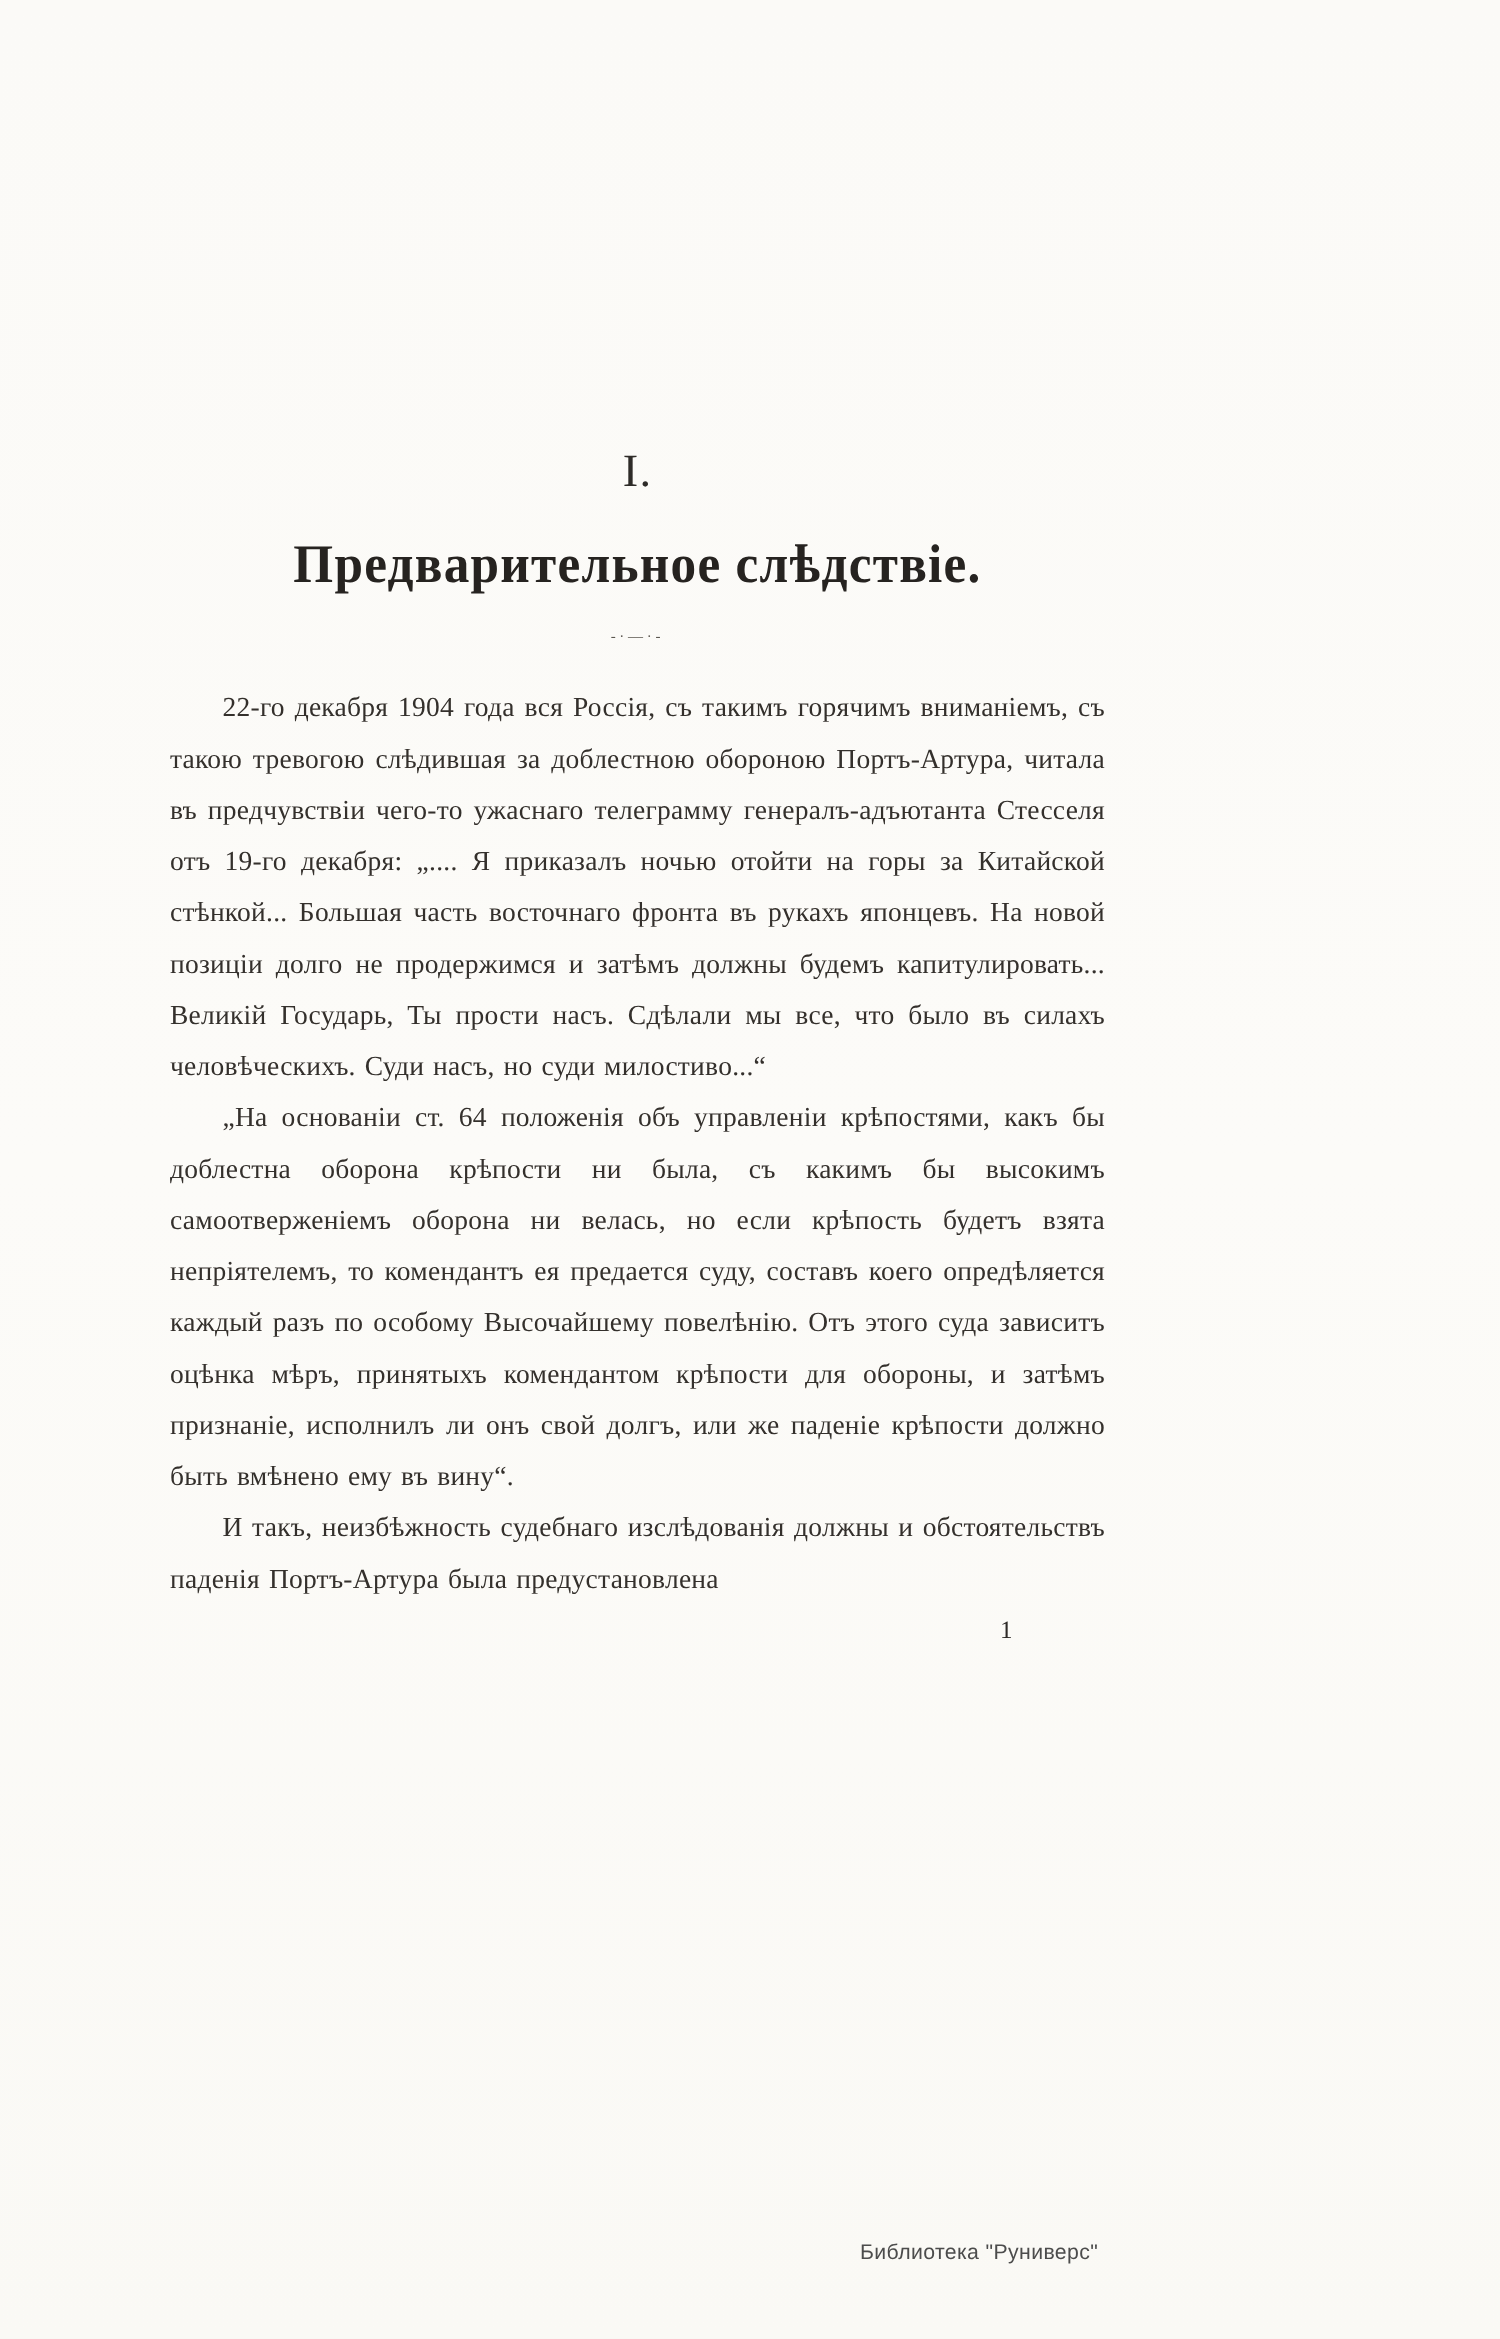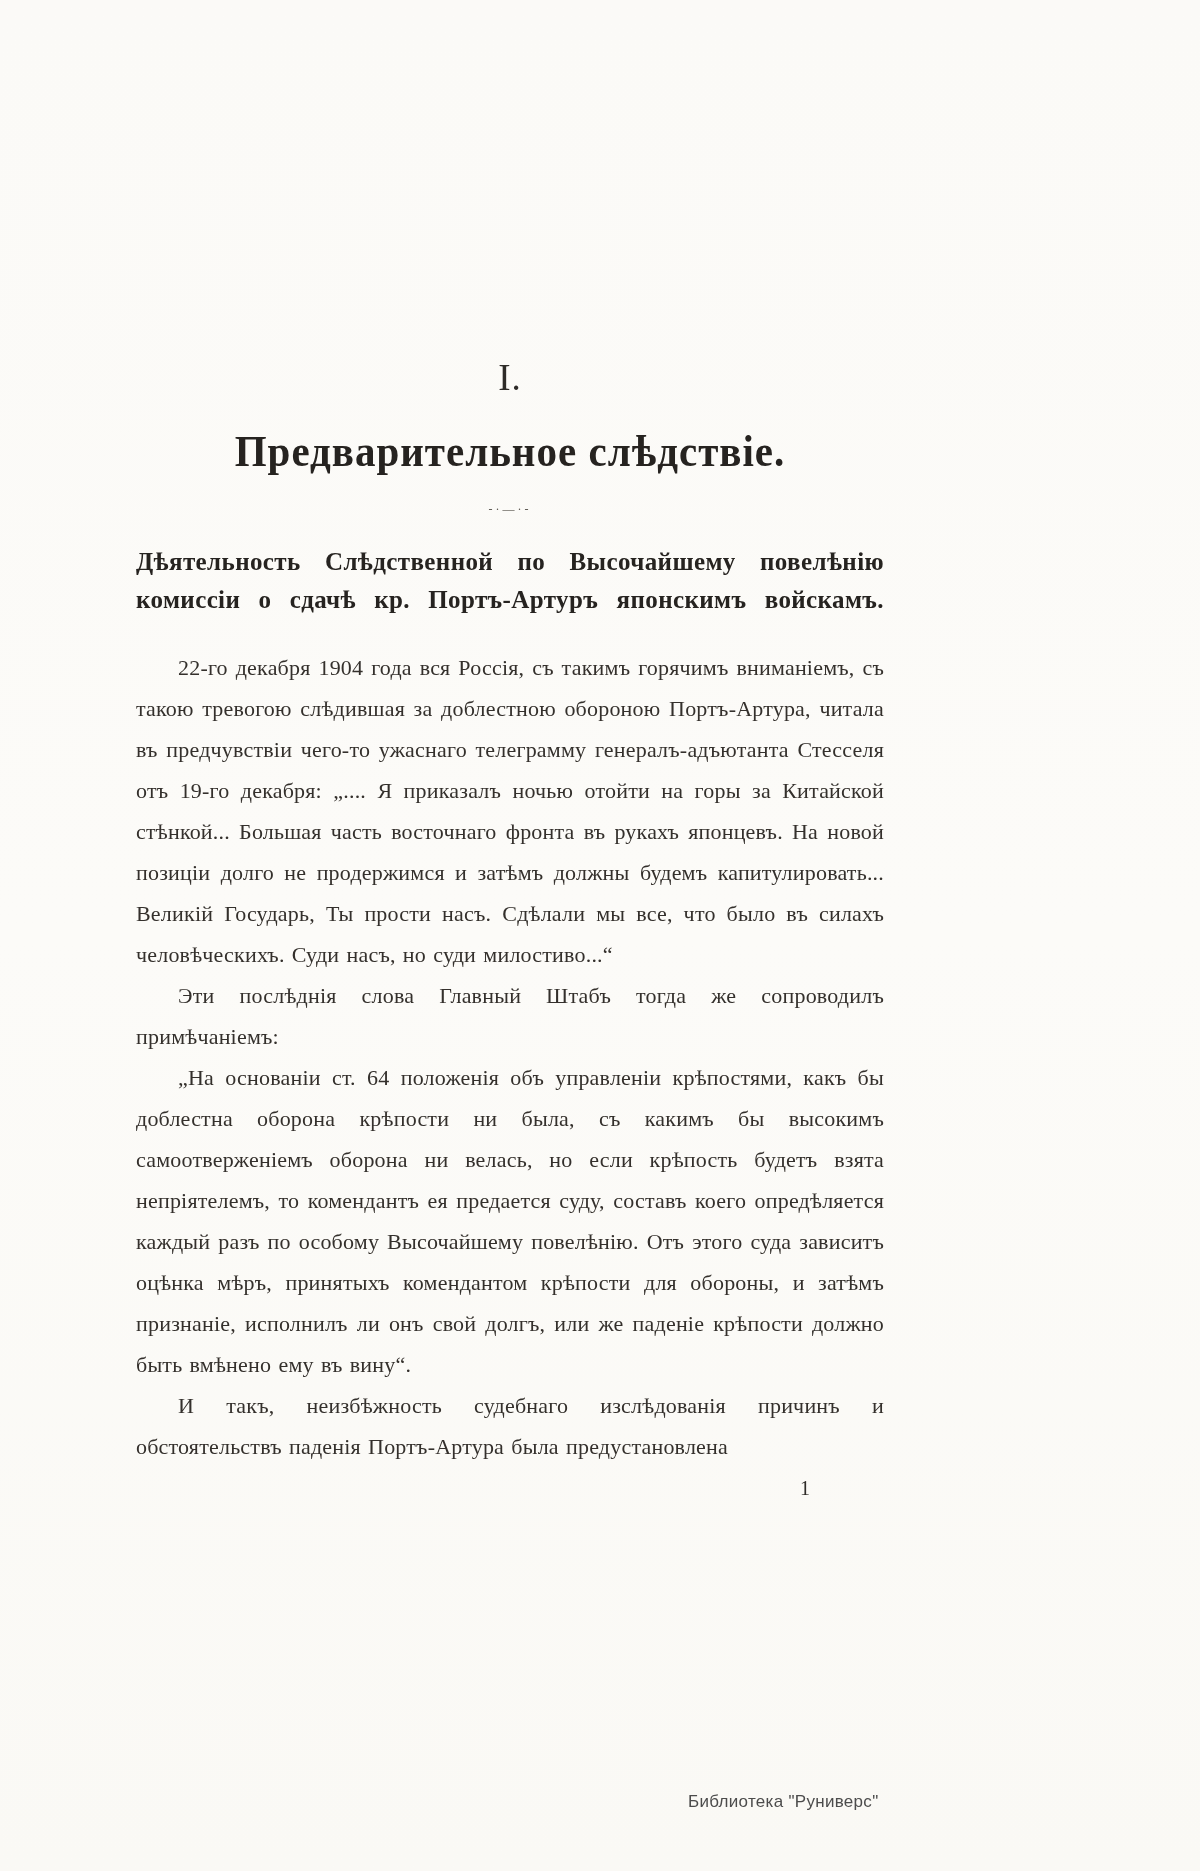--- a/index.html
+++ b/index.html
@@ -94,21 +94,19 @@
   }
 </style>
 </head>
 <body>
 
 <div class="page">
   <div class="content">
     <div class="chapter-number">I.</div>
     <h1 class="chapter-title">Предварительное слѣдствіе.</h1>
     <div class="divider">-·—·-</div>
-    <h2 class="section-heading">Дѣятельность Слѣдственной по Высочайшему повелѣнію комиссіи о сдачѣ кр. Портъ-Артуръ японскимъ войскамъ.</h2>
     <p class="body-para">22-го декабря 1904 года вся Россія, съ такимъ горячимъ вниманіемъ, съ такою тревогою слѣдившая за доблестною обороною Портъ-Артура, читала въ предчувствіи чего-то ужаснаго телеграмму генералъ-адъютанта Стесселя отъ 19-го декабря: „.... Я приказалъ ночью отойти на горы за Китайской стѣнкой... Большая часть восточнаго фронта въ рукахъ японцевъ. На новой позиціи долго не продержимся и затѣмъ должны будемъ капитулировать... Великій Государь, Ты прости насъ. Сдѣлали мы все, что было въ силахъ человѣческихъ. Суди насъ, но суди милостиво...“</p>
-    <p class="body-para">Эти послѣднія слова Главный Штабъ тогда же сопроводилъ примѣчаніемъ:</p>
     <p class="body-para">„На основаніи ст. 64 положенія объ управленіи крѣпостями, какъ бы доблестна оборона крѣпости ни была, съ какимъ бы высокимъ самоотверженіемъ оборона ни велась, но если крѣпость будетъ взята непріятелемъ, то комендантъ ея предается суду, составъ коего опредѣляется каждый разъ по особому Высочайшему повелѣнію. Отъ этого суда зависитъ оцѣнка мѣръ, принятыхъ комендантом крѣпости для обороны, и затѣмъ признаніе, исполнилъ ли онъ свой долгъ, или же паденіе крѣпости должно быть вмѣнено ему въ вину“.</p>
-    <p class="body-para">И такъ, неизбѣжность судебнаго изслѣдованія причинъ и обстоятельствъ паденія Портъ-Артура была предустановлена</p>
+    <p class="body-para">И такъ, неизбѣжность судебнаго изслѣдованія должны и обстоятельствъ паденія Портъ-Артура была предустановлена</p>
     <div class="page-number">1</div>
   </div>
   <div class="watermark">Библиотека "Руниверс"</div>
 </div>
 
 </body></html>

